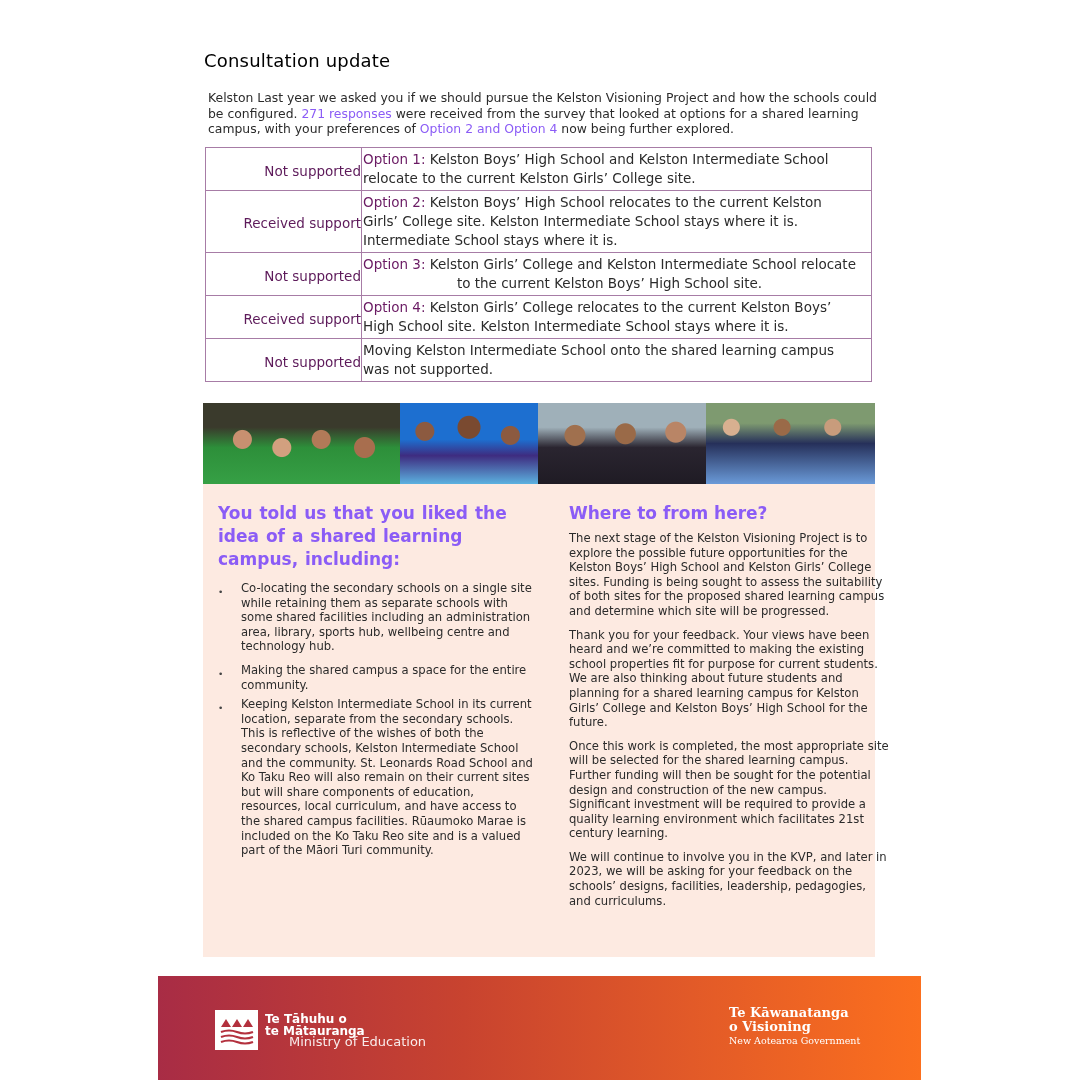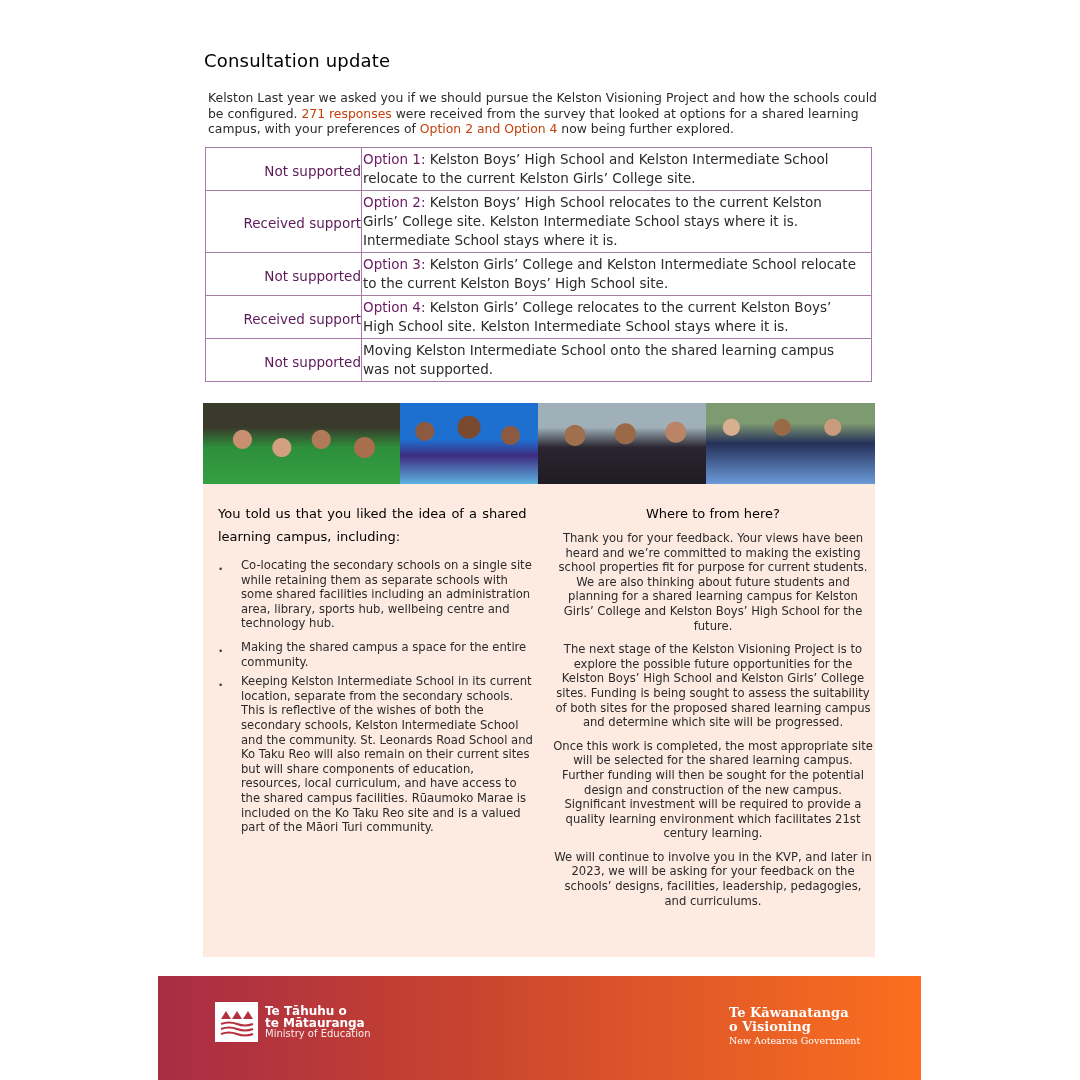--- a/index.html
+++ b/index.html
@@ -7,38 +7,38 @@
     body { position: relative; font-family: "DejaVu Sans", sans-serif; color: #2b2b2b; }
 
     .title {
       position: absolute; left: 204px; top: 50px;
       font-size: 18px; color: #000000; font-weight: normal; letter-spacing: 0.2px;
     }
     .intro {
       position: absolute; left: 208px; top: 90px; width: 672px;
       font-size: 12.4px; line-height: 15.5px; color: #2b2b2b;
     }
-    .intro .hl { color: #c2410c; }
+    .intro .hl { color: #8b5cf6; }
 
     table.options {
       position: absolute; left: 205px; top: 147px; width: 667px;
       border-collapse: collapse;
     }
     table.options td {
       border: 1.5px solid #a77ca6;
       font-size: 13.5px; line-height: 19px; vertical-align: middle;
     }
     table.options td.status {
       width: 156px; text-align: right; color: #5d1a5a; padding-top: 4px;
     }
     table.options td.desc { padding: 0 15px 0 1px; color: #2b2b2b; }
     table.options td.desc .opt { color: #6a1a63; }
     tr.r1 td { height: 43px; }
     tr.r2 td { height: 62px; }
-    tr.r3 td { height: 43px; }
+    tr.r3 td { height: 43px; text-align: center; }
     tr.r4 td { height: 43px; }
     tr.r5 td { height: 43px; }
 
     .photos {
       position: absolute; left: 203px; top: 403px; width: 672px; height: 81px;
       display: flex;
     }
     .photo { height: 100%; position: relative; overflow: hidden; }
     .p1 { width: 197px; background:
       radial-gradient(circle at 20% 45%, #c89070 0 9px, transparent 10px),
@@ -60,50 +60,50 @@
       radial-gradient(circle at 15% 30%, #d8b090 0 8px, transparent 9px),
       radial-gradient(circle at 45% 30%, #9a6a48 0 8px, transparent 9px),
       radial-gradient(circle at 75% 30%, #c89c7c 0 8px, transparent 9px),
       linear-gradient(to bottom, #7e9a70 0 25%, #26305a 50%, #6a9ad8 100%); }
 
     .panel {
       position: absolute; left: 203px; top: 484px; width: 672px; height: 473px;
       background: #fdeae1;
     }
     .col-left { position: absolute; left: 15px; top: 18px; width: 315px; }
-    .col-right { position: absolute; left: 349px; top: 18px; width: 322px; text-align: center; }
+    .col-right { position: absolute; left: 366px; top: 18px; width: 322px; }
     .h2 {
-      font-size: 13px; line-height: 23px; color: #000000; font-weight: normal;
+      font-size: 17px; line-height: 23px; color: #8b5cf6; font-weight: bold;
     }
     .col-left .h2 { word-spacing: 1px; }
     ul.bullets { list-style: none; margin-top: 10px; }
     ul.bullets li {
       position: relative; padding-left: 23px;
       font-size: 11.6px; line-height: 14.6px; color: #2b2b2b; margin-bottom: 9px;
     }
     ul.bullets li .dot {
       position: absolute; left: 0; top: 4px; font-size: 9px; color: #444;
     }
     .para {
       font-size: 11.6px; line-height: 14.6px; color: #2b2b2b; margin-top: 9px;
     }
     .col-right .h2 { margin-bottom: 6px; }
     .col-right .para:first-of-type { margin-top: 0; }
 
     .footer {
       position: absolute; left: 158px; top: 976px; width: 763px; height: 104px;
       background: linear-gradient(to right, #a82c45 0%, #c8432f 40%, #e25a28 70%, #fb6f1e 100%);
     }
-    .moe-logo { position: absolute; left: 57px; top: 26px; display: flex; align-items: center; }
+    .moe-logo { position: absolute; left: 57px; top: 34px; display: flex; align-items: center; }
     .moe-mark {
       width: 43px; height: 40px; background: #ffffff; position: relative;
     }
     .moe-text { margin-left: 7px; color: #ffffff; }
     .moe-text .l1, .moe-text .l2 { font-size: 12px; font-weight: bold; line-height: 12px; font-family: "DejaVu Sans", sans-serif; }
-    .moe-text .l3 { font-size: 10px; line-height: 10px; opacity: 0.9; }
+    .moe-text .l3 { font-size: 13px; line-height: 10px; opacity: 0.9; margin-left: 24px; }
     .nzg-logo { position: absolute; left: 571px; top: 30px; color: #ffffff; }
     .nzg-logo .l1, .nzg-logo .l2 { font-family: "DejaVu Serif", serif; font-size: 13px; font-weight: bold; line-height: 14px; }
     .nzg-logo .l3 { font-family: "DejaVu Serif", serif; font-size: 9.5px; line-height: 14px; }
   </style>
 </head>
 <body>
 
 <h1 class="title">Consultation update</h1>
 
 <p class="intro"><span>Kelston Last year we asked you if we should pursue the Kelston Visioning Project and how the schools could be configured. </span><span class="hl">271 responses</span><span> were received from the survey that looked at options for a shared learning campus, with your preferences of </span><span class="hl">Option 2 and Option 4</span><span> now being further explored.</span></p>
@@ -144,22 +144,22 @@
   <div class="col-left">
     <h2 class="h2">You told us that you liked the idea of a shared learning campus, including:</h2>
     <ul class="bullets">
       <li><span class="dot">•</span><span>Co-locating the secondary schools on a single site while retaining them as separate schools with some shared facilities including an administration area, library, sports hub, wellbeing centre and technology hub.</span></li>
       <li><span class="dot">•</span><span>Making the shared campus a space for the entire community.</span></li>
       <li style="margin-top:-4px"><span class="dot">•</span><span>Keeping Kelston Intermediate School in its current location, separate from the secondary schools. This is reflective of the wishes of both the secondary schools, Kelston Intermediate School and the community. St. Leonards Road School and Ko Taku Reo will also remain on their current sites but will share components of education, resources, local curriculum, and have access to the shared campus facilities. Rūaumoko Marae is included on the Ko Taku Reo site and is a valued part of the Māori Turi community.</span></li>
     </ul>
   </div>
   <div class="col-right">
     <h2 class="h2">Where to from here?</h2>
+    <p class="para">The next stage of the Kelston Visioning Project is to explore the possible future opportunities for the Kelston Boys’ High School and Kelston Girls’ College sites. Funding is being sought to assess the suitability of both sites for the proposed shared learning campus and determine which site will be progressed.</p>
     <p class="para">Thank you for your feedback. Your views have been heard and we’re committed to making the existing school properties fit for purpose for current students. We are also thinking about future students and planning for a shared learning campus for Kelston Girls’ College and Kelston Boys’ High School for the future.</p>
-    <p class="para">The next stage of the Kelston Visioning Project is to explore the possible future opportunities for the Kelston Boys’ High School and Kelston Girls’ College sites. Funding is being sought to assess the suitability of both sites for the proposed shared learning campus and determine which site will be progressed.</p>
     <p class="para">Once this work is completed, the most appropriate site will be selected for the shared learning campus. Further funding will then be sought for the potential design and construction of the new campus. Significant investment will be required to provide a quality learning environment which facilitates 21st century learning.</p>
     <p class="para">We will continue to involve you in the KVP, and later in 2023, we will be asking for your feedback on the schools’ designs, facilities, leadership, pedagogies, and curriculums.</p>
   </div>
 </div>
 
 <div class="footer">
   <div class="moe-logo">
     <div class="moe-mark">
       <svg width="43" height="40" viewBox="0 0 43 40">
         <polygon points="6,17 11,9 16,17" fill="#b3303d"></polygon>

